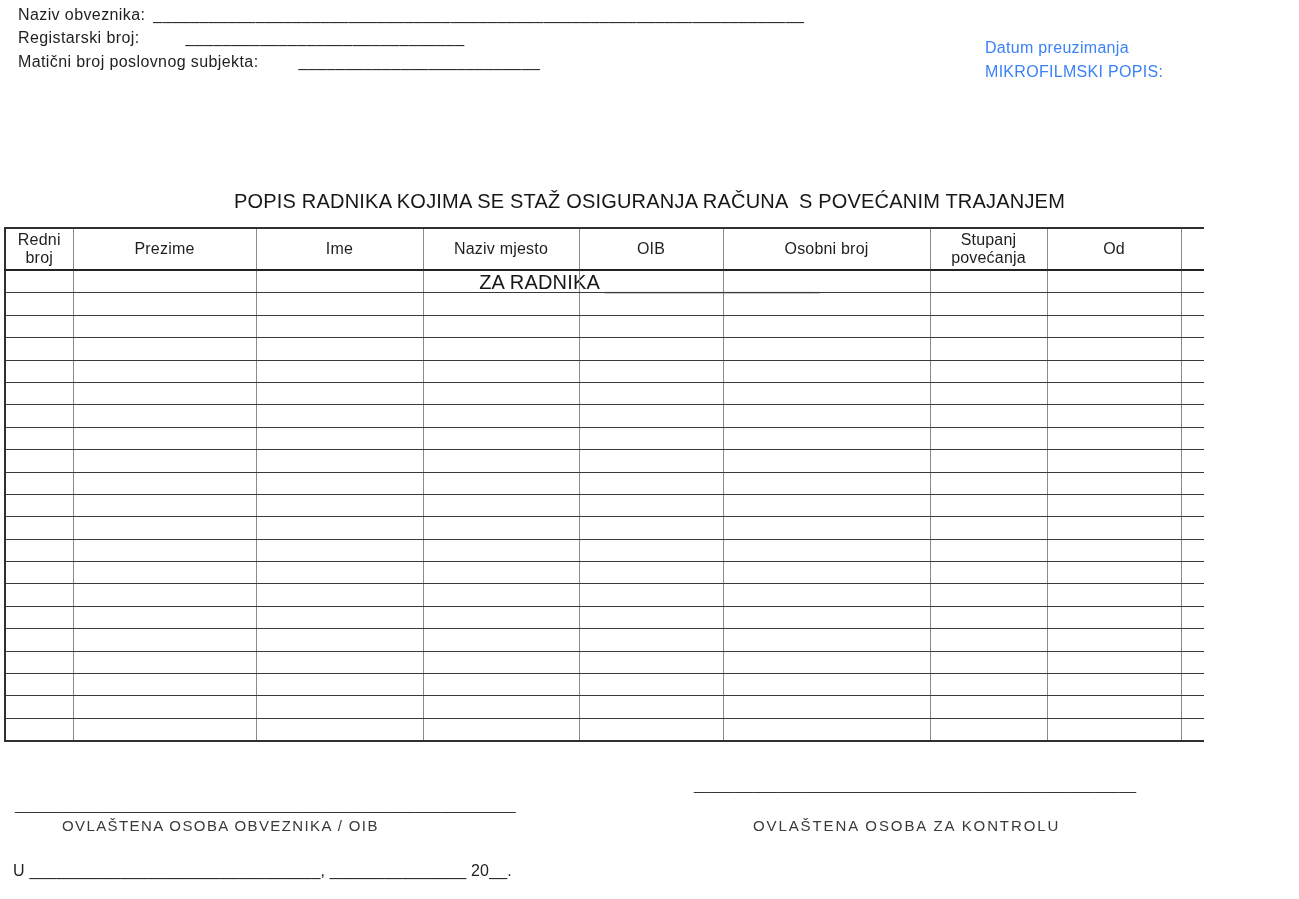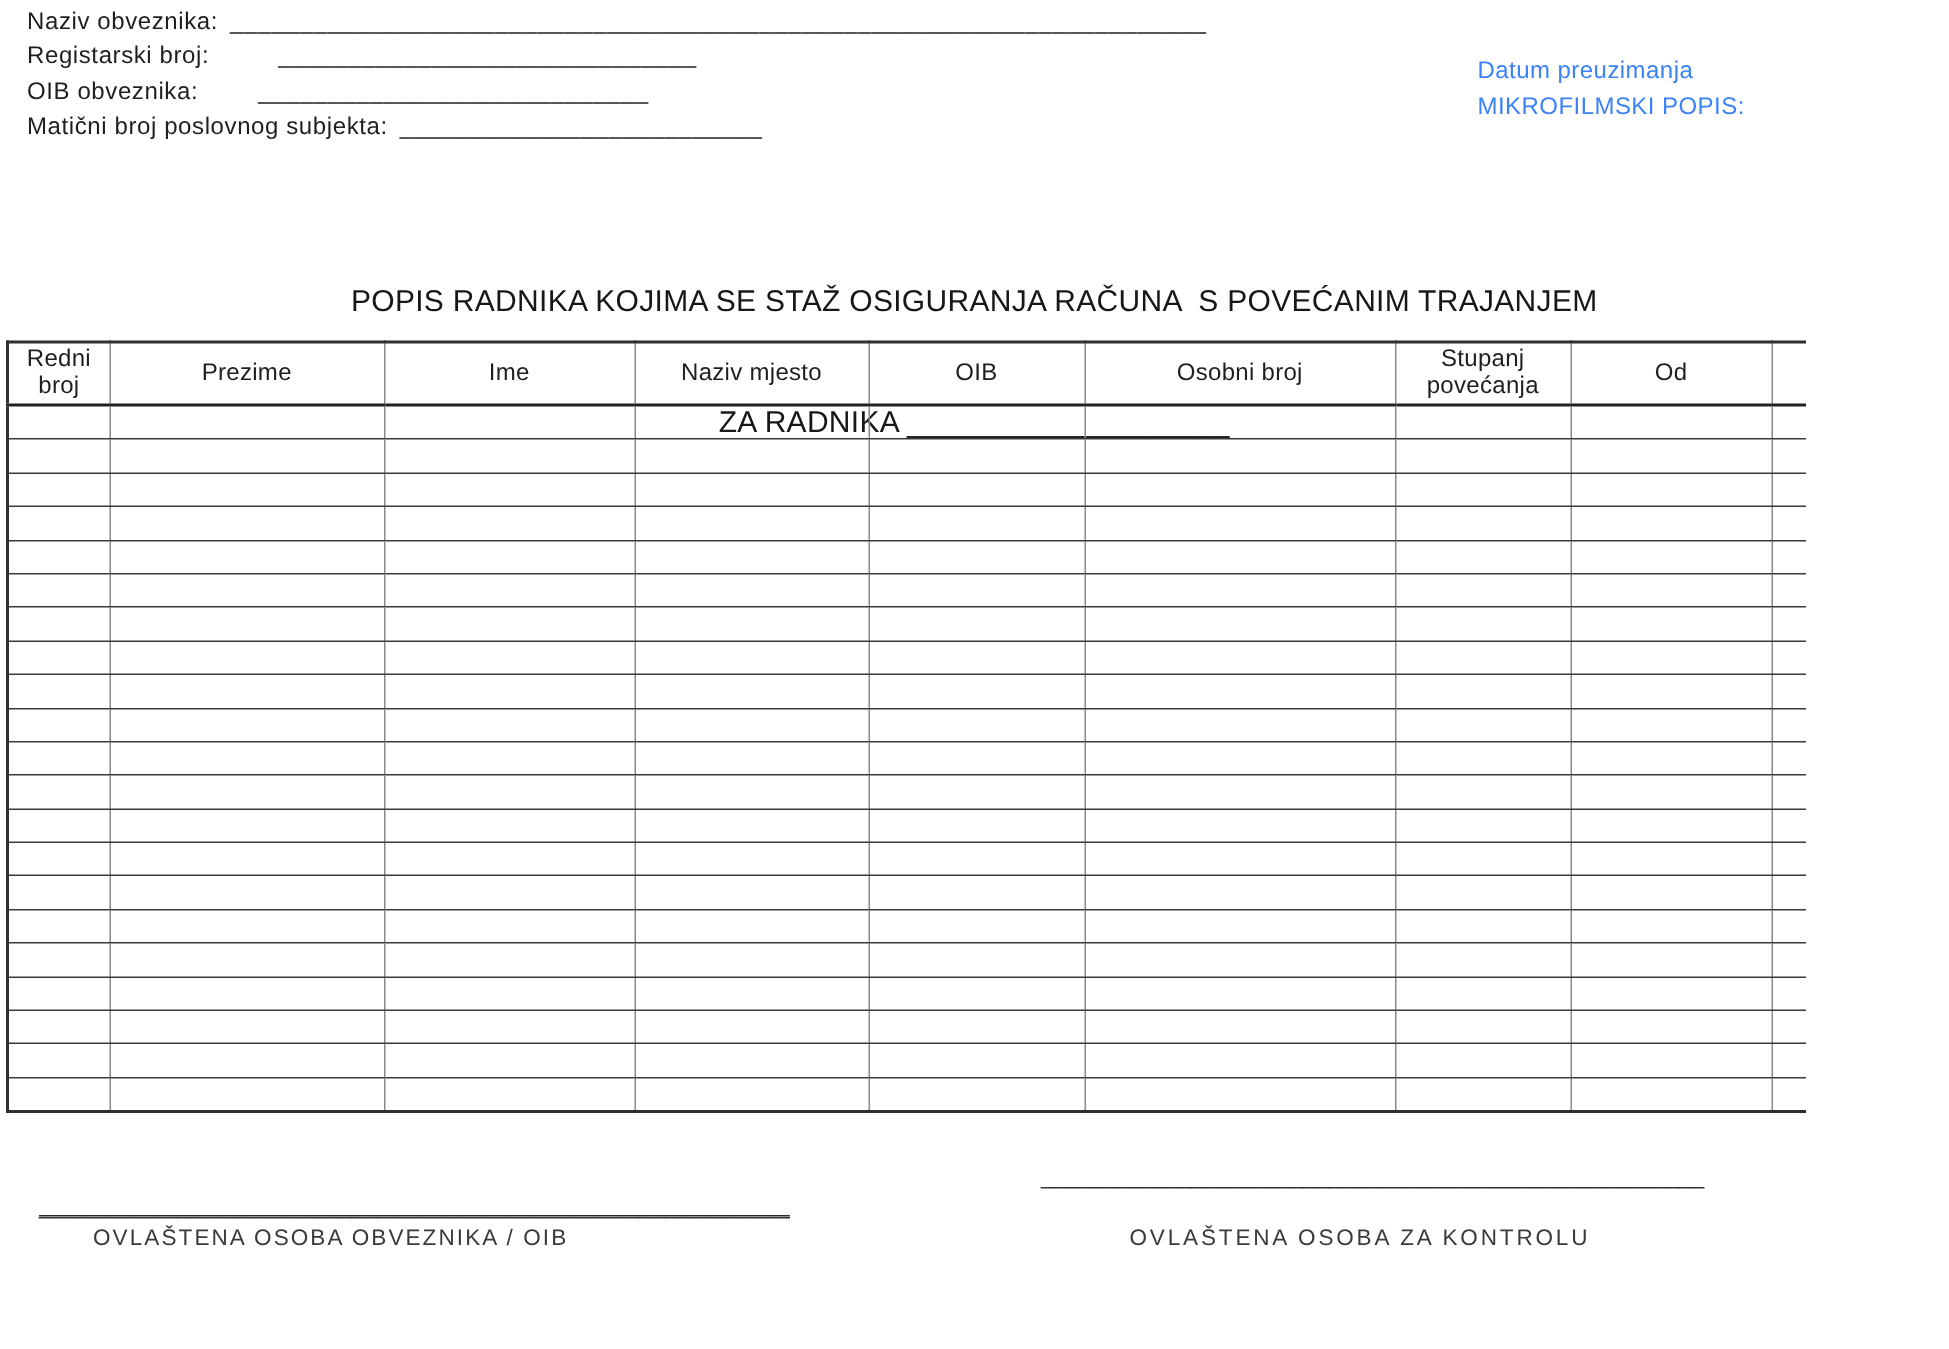--- a/index.html
+++ b/index.html
@@ -91,21 +91,21 @@
   .c8 { width: 115px; }
 
   
   .sig-line {
     position: absolute;
     font-size: 15px;
     color: #2a2a2a;
     white-space: nowrap;
   }
   .sig-line-right { left: 694px; top: 776px; }
-  .sig-line-left  { left: 26px;  top: 796px; text-decoration: underline; }
+  .sig-line-left  { left: 15px;  top: 796px; }
   .sig-caption {
     position: absolute;
     font-size: 15px;
     color: #3a3a3a;
     white-space: nowrap;
   }
   .sig-caption-left  { left: 62px;  top: 817px; letter-spacing: 1.4px; }
   .sig-caption-right { left: 753px; top: 817px; letter-spacing: 1.9px; }
 
   .place-date {
@@ -119,21 +119,20 @@
   }
 </style>
 </head>
 <body>
 
 <div class="page">
 
   <div class="fields" id="fields">
       <div class="field-row"><span>Naziv obveznika:</span><span class="field-line">______________________________________________________________________</span></div>
       <div class="field-row"><span>Registarski broj:</span><span class="field-line">______________________________</span></div>
-      <div class="field-row"><span>OIB obveznika:</span><span class="field-line">____________________________</span></div>
       <div class="field-row"><span>Matični broj poslovnog subjekta:</span><span class="field-line">__________________________</span></div>
     </div>
 
   <div class="pickup">
     <div>Datum preuzimanja</div>
     <div>MIKROFILMSKI POPIS:</div>
   </div>
 
   <div class="title">
     <div>POPIS RADNIKA KOJIMA SE STAŽ OSIGURANJA RAČUNA &nbsp;S POVEĆANIM TRAJANJEM</div>
@@ -398,14 +397,15 @@
           <td></td>
         </tr>
       </tbody>
   </table>
 
   <div class="sig-line sig-line-right">_____________________________________________________</div>
   <div class="sig-line sig-line-left">____________________________________________________________</div>
   <div class="sig-caption sig-caption-left">OVLAŠTENA OSOBA OBVEZNIKA / OIB</div>
   <div class="sig-caption sig-caption-right">OVLAŠTENA OSOBA ZA KONTROLU</div>
 
+  <div class="place-date">U ________________________________, _______________ 20__.</div>
 
 </div>
 
 </body></html>

